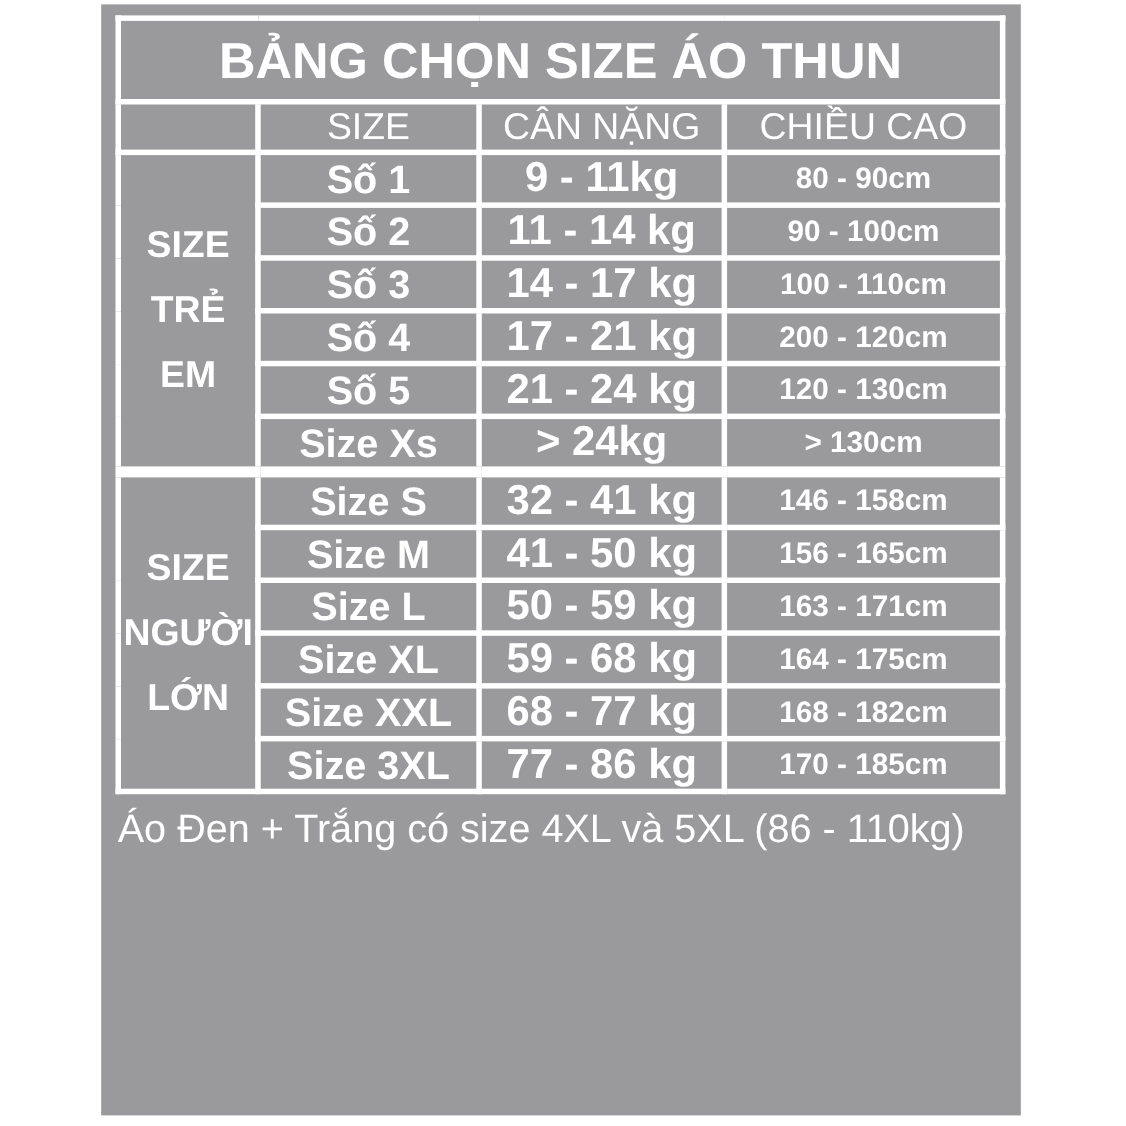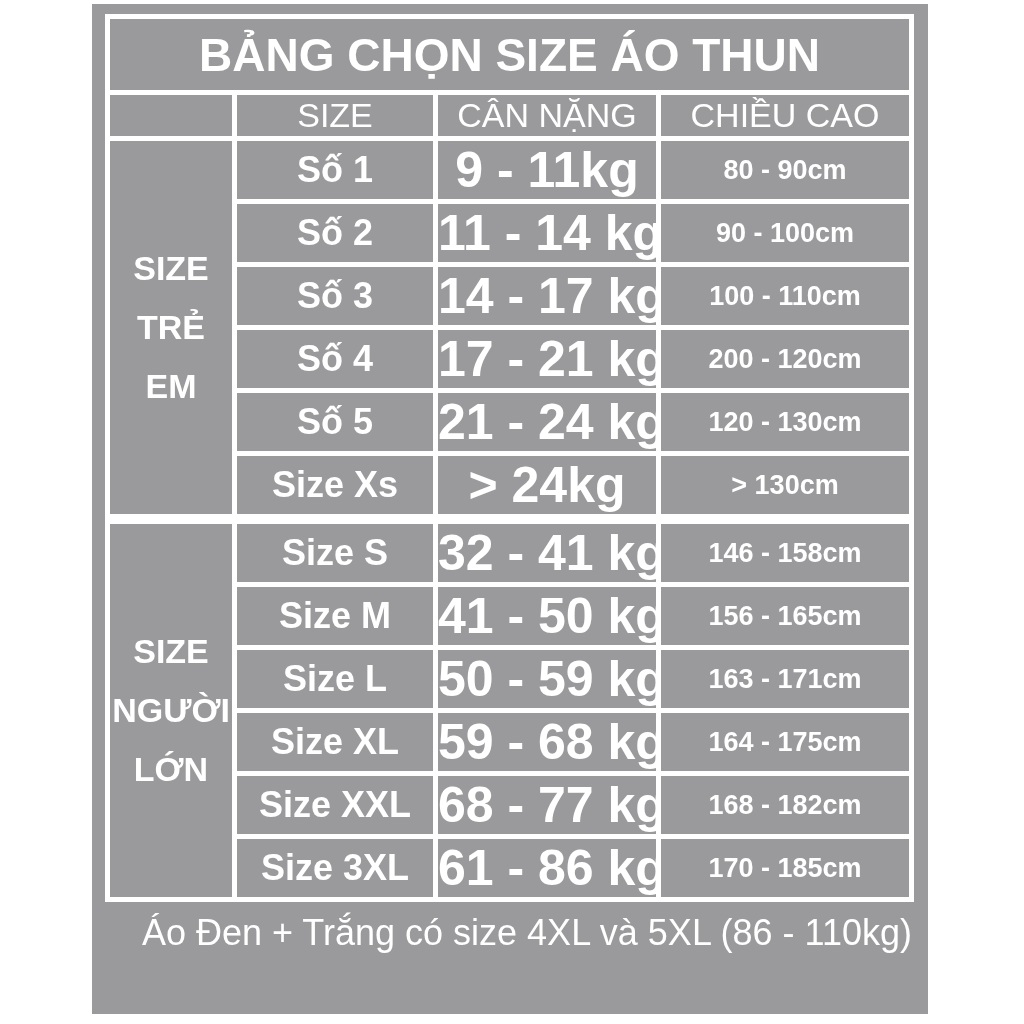--- a/index.html
+++ b/index.html
@@ -37,32 +37,32 @@
     font-weight:bold;
     letter-spacing:0px;
   }
   tr.head-row td{
     height:46px;
     font-size:34px;
     font-weight:normal;
   }
   tr.data-row td{height:47px;font-weight:bold;}
   td.size-cell{font-size:36px;}
-  td.weight-cell{font-size:50px;}
+  td.weight-cell{font-size:38px;}
   td.height-cell{font-size:27px;}
   td.group-cell{font-size:34px;}
   td.group-cell div{line-height:59px;}
   tr.group-start td{border-top-width:10px;}
   .notes{
     margin-top:7px;
     color:var(--text-white);
     padding:0 2px;
   }
   .extra-sizes-line{
-    text-align:right;
+    text-align:left;
     font-size:36px;
     line-height:47px;
     white-space:nowrap;
   }
   .note-paragraph{
     font-size:36px;
     line-height:46px;
     text-align:left;
     letter-spacing:-0.3px;
   }
@@ -153,21 +153,21 @@
             <td class="weight-cell">59 - 68 kg</td>
             <td class="height-cell">164 - 175cm</td>
           </tr>
           <tr class="data-row">
             <td class="size-cell">Size XXL</td>
             <td class="weight-cell">68 - 77 kg</td>
             <td class="height-cell">168 - 182cm</td>
           </tr>
           <tr class="data-row">
             <td class="size-cell">Size 3XL</td>
-            <td class="weight-cell">61 - 86 kg</td>
+            <td class="weight-cell">77 - 86 kg</td>
             <td class="height-cell">170 - 185cm</td>
           </tr>
         </tbody>
     </table>
 
     <div class="notes">
       <div class="extra-sizes-line">Áo Đen + Trắng có size 4XL và 5XL (86 - 110kg)</div>
     </div>
   </div>
 </div>

